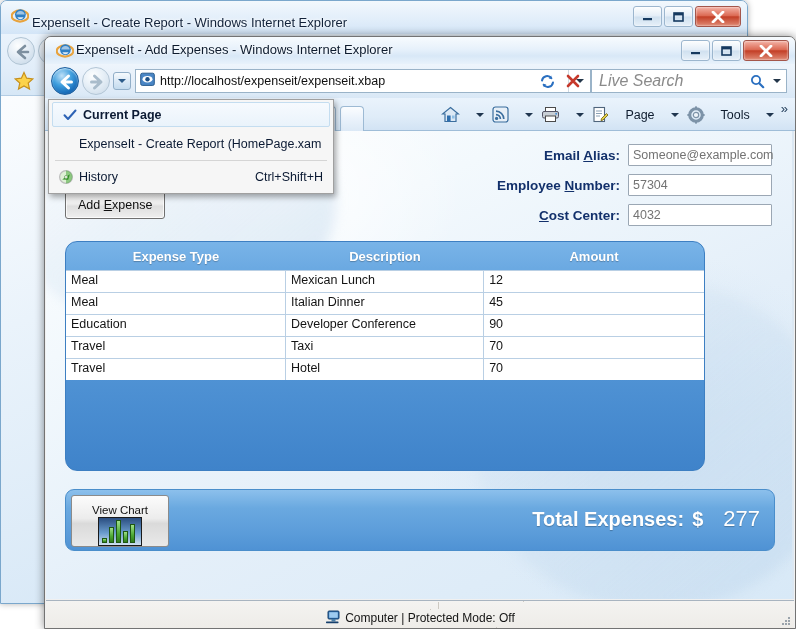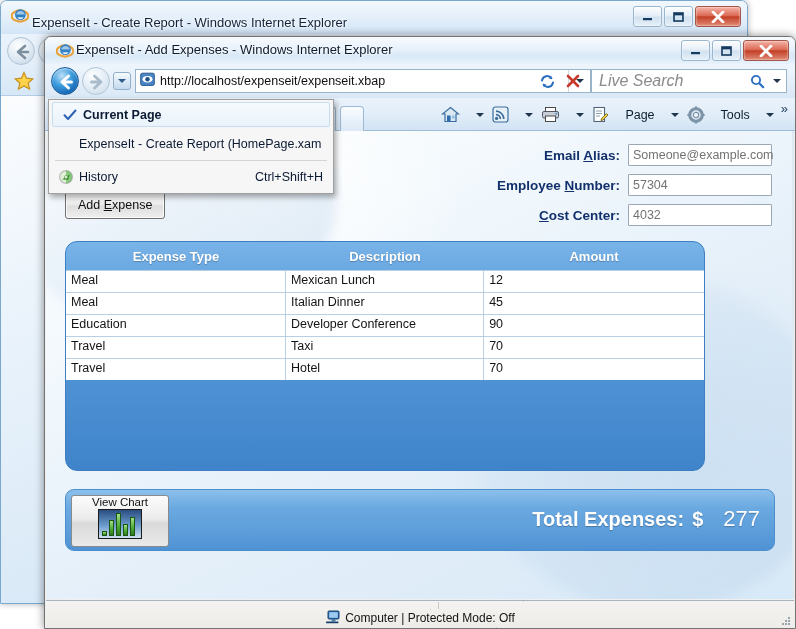--- a/index.html
+++ b/index.html
@@ -242,21 +242,21 @@
     width:710px; height:62px;
     border-radius:9px;
     background: linear-gradient(180deg,#8cc0ec 0%,#6aa9e0 30%,#5c9dda 70%,#4f92d4 100%);
     border:1px solid #4a8ecb;
   }
   #view-chart-btn {
     position:absolute; left:5px; top:5px;
     width:98px; height:52px;
     border:1px solid #8b8b8b; border-radius:3px;
     background: linear-gradient(180deg,#fcfcfc 0%,#ececec 45%,#dadada 55%,#e9e9e9 100%);
-    display:flex; flex-direction:column; align-items:center; padding-top:0;
+    display:flex; flex-direction:column; align-items:center; padding-top:8px;
   }
   #view-chart-label { font-size:11.5px; color:#111; }
   #chart-thumb {
     width:44px; height:30px; margin-top:1px;
     border:1px solid #1a1a1a;
     background: linear-gradient(180deg,#2a4d80 0%,#6a9ccd 55%,#cfe0f0 100%);
     position:relative; overflow:hidden;
   }
   .cbar { position:absolute; bottom:2px; width:5px;
           background: linear-gradient(180deg,#9fe08a 0%,#4aa832 60%,#2e7a1c 100%);

